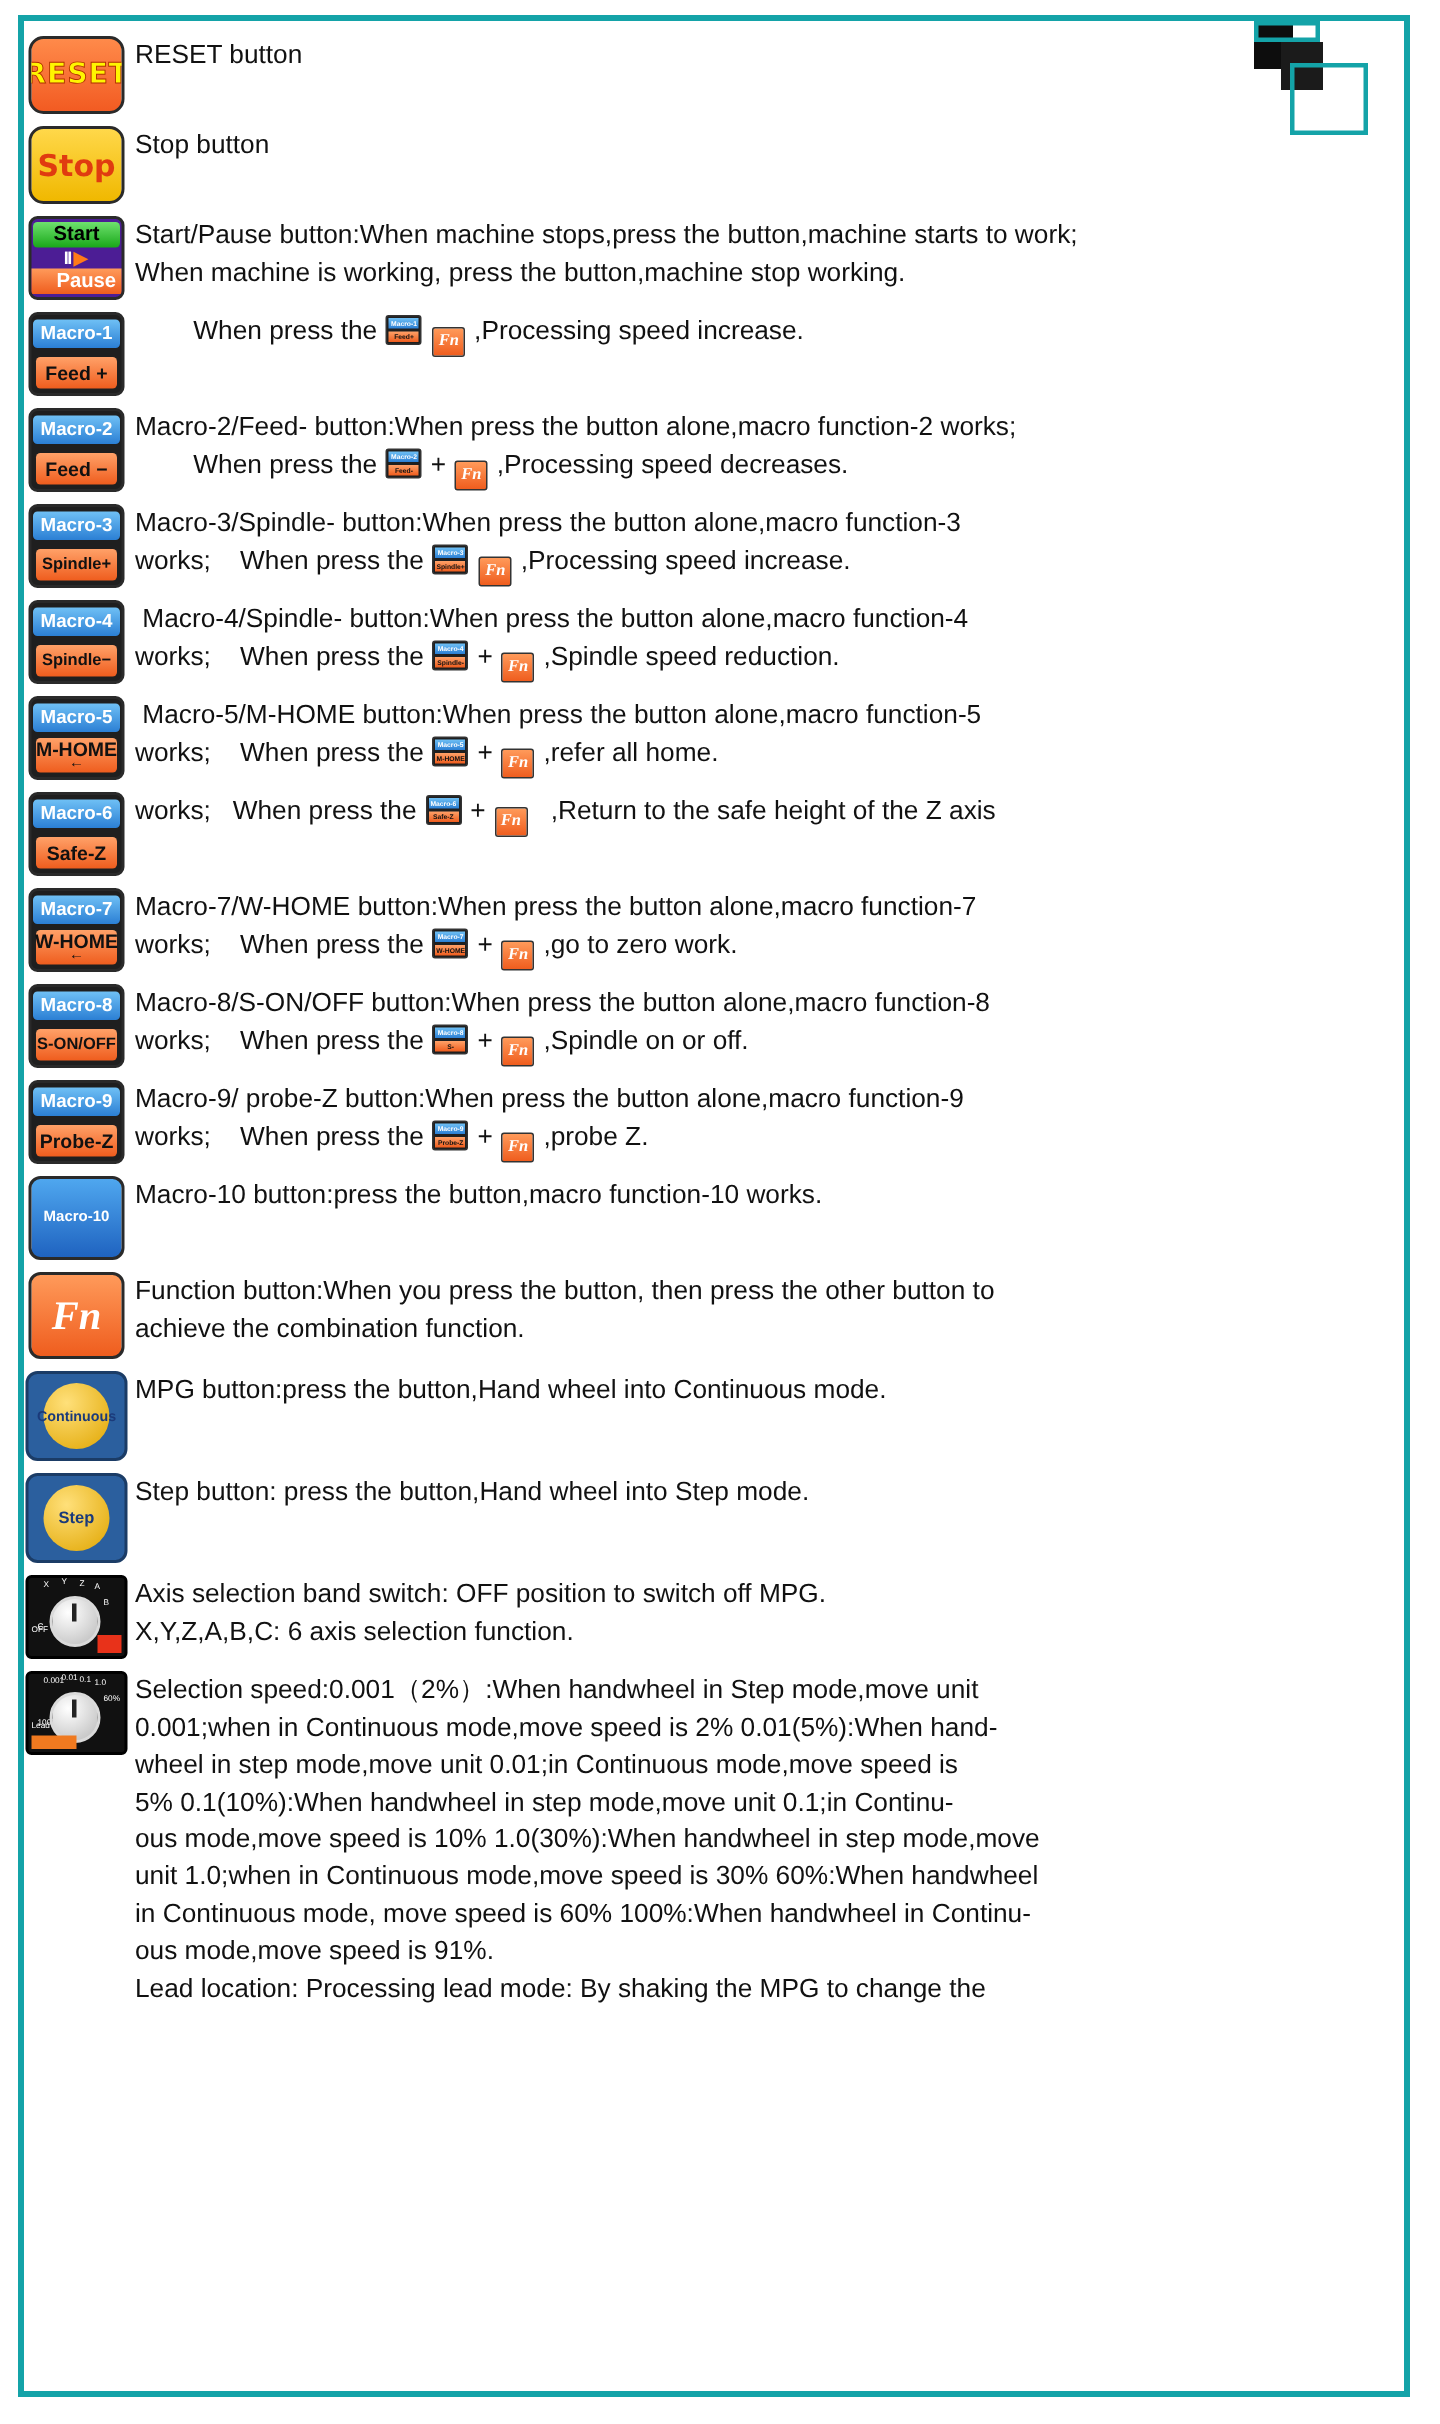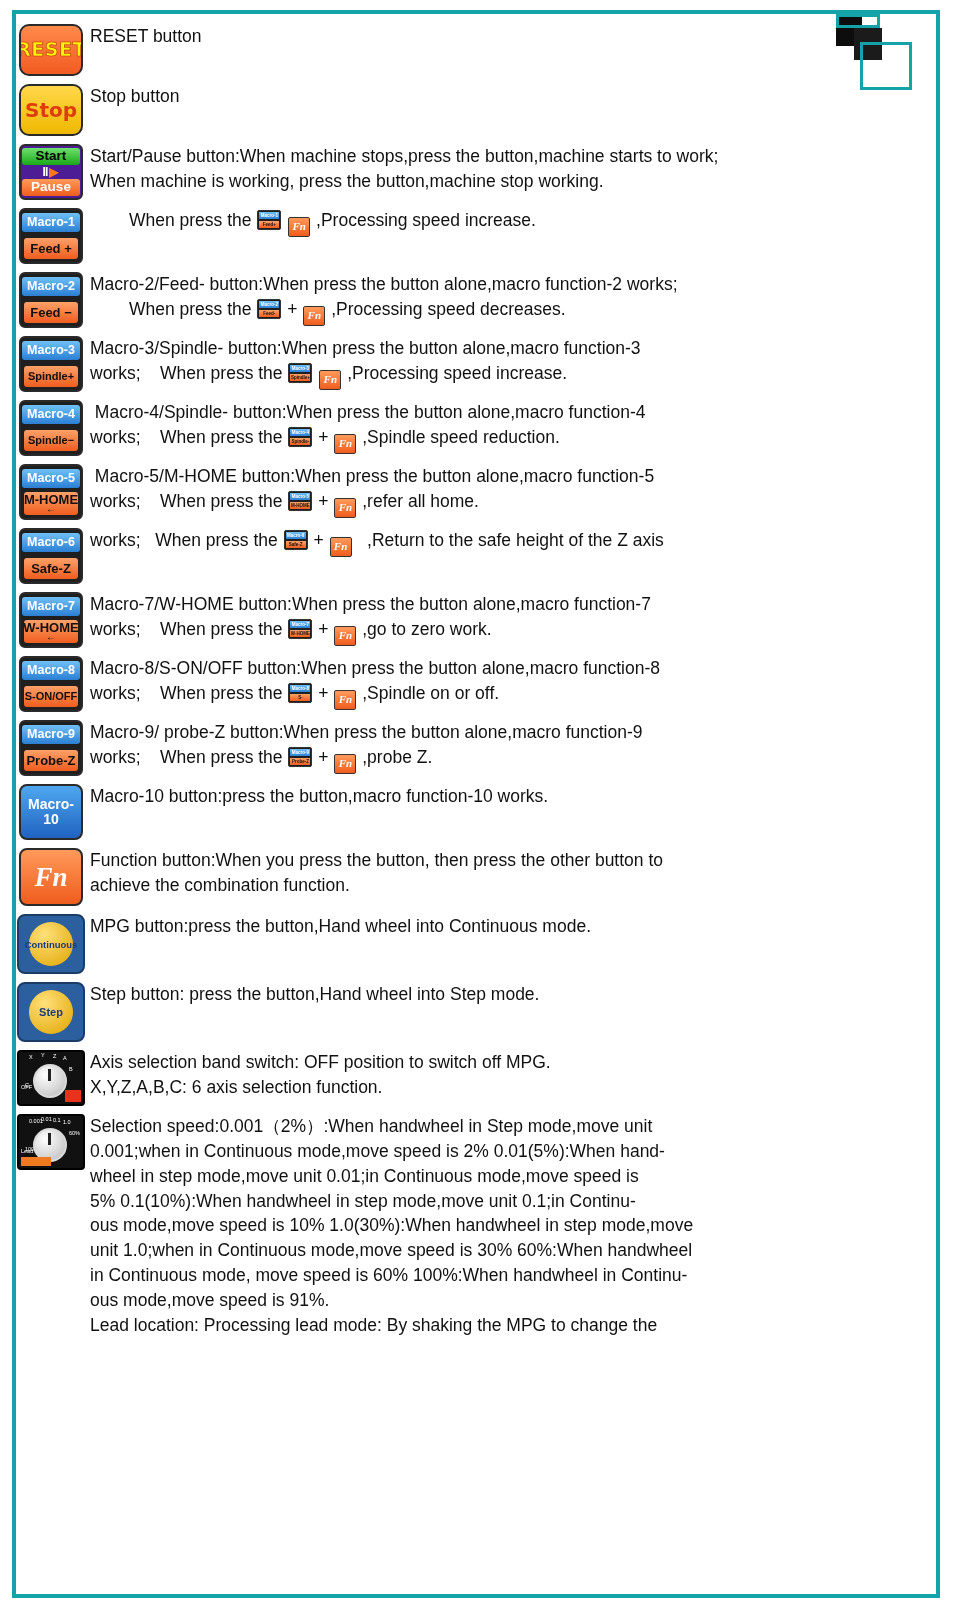--- a/index.html
+++ b/index.html
@@ -123,21 +123,21 @@
   .key-startpause .mid {
     color: #fff; font-size: 12px; letter-spacing: 1px;
     display: flex; align-items: center; gap: 2px;
   }
   .key-startpause .mid .bars { letter-spacing: -1px; }
   .key-startpause .mid .tri { color: #ff7a18; font-size: 12px; }
   .key-startpause .bot {
     width: 58px; height: 17px;
     background: linear-gradient(#ff9a5a, #ef5d1e);
     color: #fff; font-size: 13.5px; border-radius: 3px;
-    display: flex; align-items: center; justify-content: center;
+    display: flex; align-items: center; justify-content: center; padding-left: 13px;
   }
   
   .key-macro {
     background: #1f1f1f;
     justify-content: space-between;
     padding: 3px 0;
   }
   .key-macro .top {
     width: 58px; height: 19px;
     background: linear-gradient(#6fc0f5, #2b7fd4);
@@ -152,21 +152,21 @@
     white-space: nowrap;
   }
   .key-macro .bot.small { font-size: 11px; }
   .key-macro .bot.arrow { flex-direction: column; line-height: 0.85; height: 23px; }
   .key-macro .bot.arrow .sub { font-size: 10px; }
   
   .key-macro10 {
     background: linear-gradient(#4fa7ef, #1f63c0);
     border-radius: 8px;
   }
-  .key-macro10 .label { color: #fff; font-size: 14px; }
+  .key-macro10 .label { color: #fff; font-size: 10px; }
   
   .key-fn {
     background: linear-gradient(#ff9a5a, #ef5d1e);
     border-radius: 8px;
     width: 64px; height: 58px;
   }
   .key-fn .label { color: #fff; font-size: 27px; font-style: italic; font-family: "Liberation Serif", serif; }
   
   .key-round {
     width: 64px; height: 56px;

